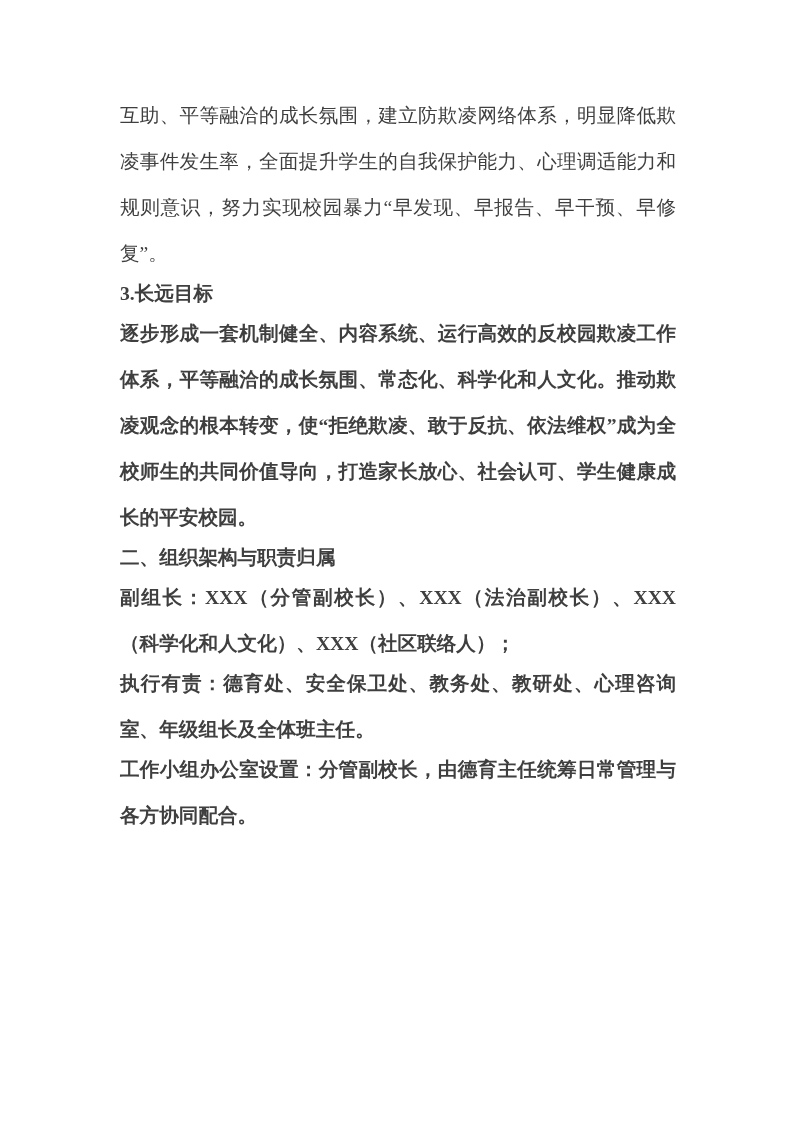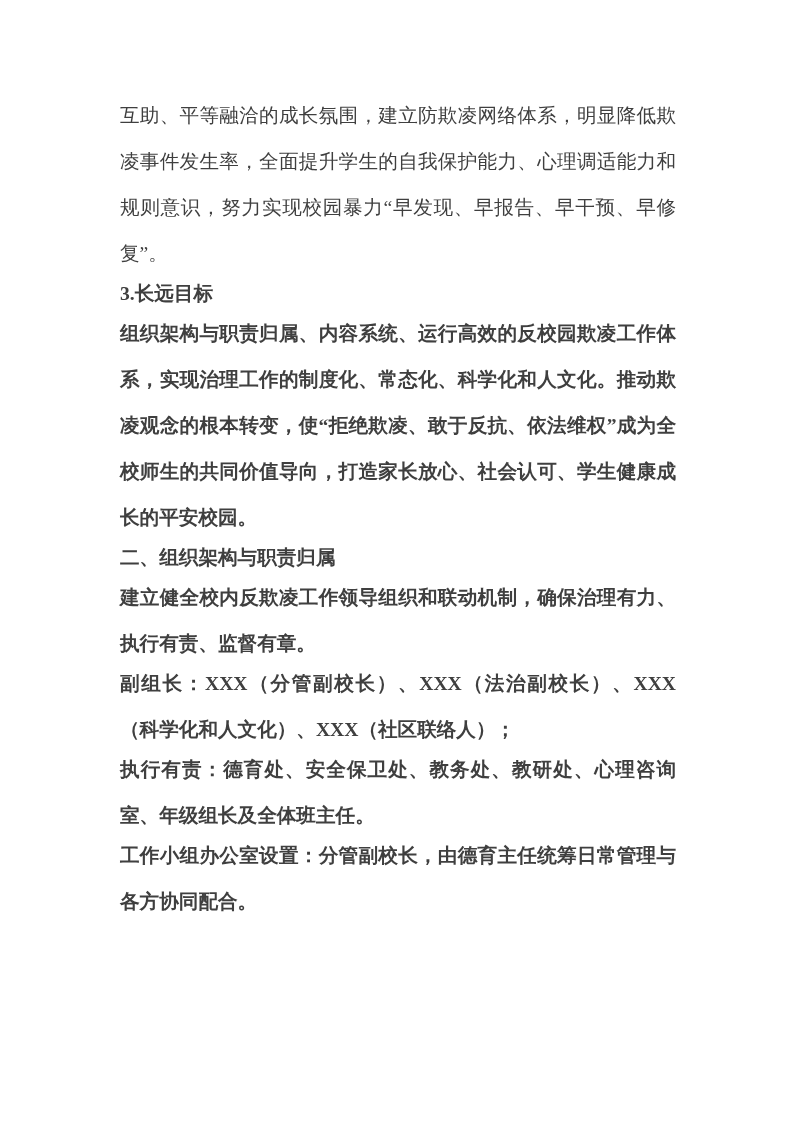--- a/index.html
+++ b/index.html
@@ -37,20 +37,19 @@
     font-weight: bold;
   }
 </style>
 </head>
 <body>
 
 <div class="page">
   <div class="doc-content">
     <p>互助、平等融洽的成长氛围，建立防欺凌网络体系，明显降低欺凌事件发生率，全面提升学生的自我保护能力、心理调适能力和规则意识，努力实现校园暴力“早发现、早报告、早干预、早修复”。</p>
     <p>3.长远目标</p>
-    <p>组织架构与职责归属、内容系统、运行高效的反校园欺凌工作体系，实现治理工作的制度化、常态化、科学化和人文化。推动欺凌观念的根本转变，使“拒绝欺凌、敢于反抗、依法维权”成为全校师生的共同价值导向，打造家长放心、社会认可、学生健康成长的平安校园。</p>
+    <p>逐步形成一套机制健全、内容系统、运行高效的反校园欺凌工作体系，平等融洽的成长氛围、常态化、科学化和人文化。推动欺凌观念的根本转变，使“拒绝欺凌、敢于反抗、依法维权”成为全校师生的共同价值导向，打造家长放心、社会认可、学生健康成长的平安校园。</p>
     <p>二、组织架构与职责归属</p>
-    <p>建立健全校内反欺凌工作领导组织和联动机制，确保治理有力、执行有责、监督有章。</p>
     <p>副组长：XXX（分管副校长）、XXX（法治副校长）、XXX（科学化和人文化）、XXX（社区联络人）；</p>
     <p>执行有责：德育处、安全保卫处、教务处、教研处、心理咨询室、年级组长及全体班主任。</p>
     <p>工作小组办公室设置：分管副校长，由德育主任统筹日常管理与各方协同配合。</p>
   </div>
 </div>
 
 </body></html>

